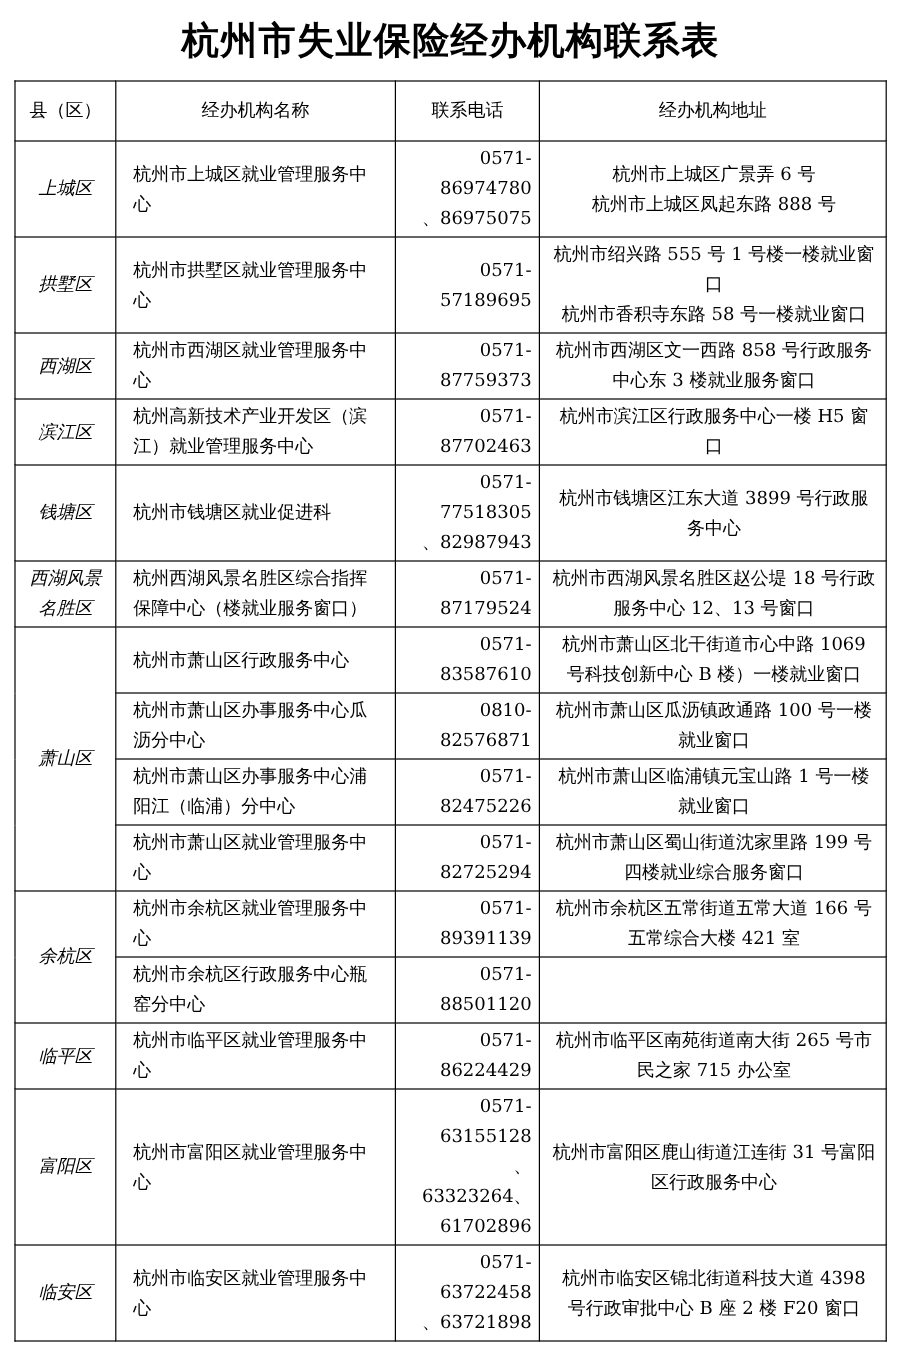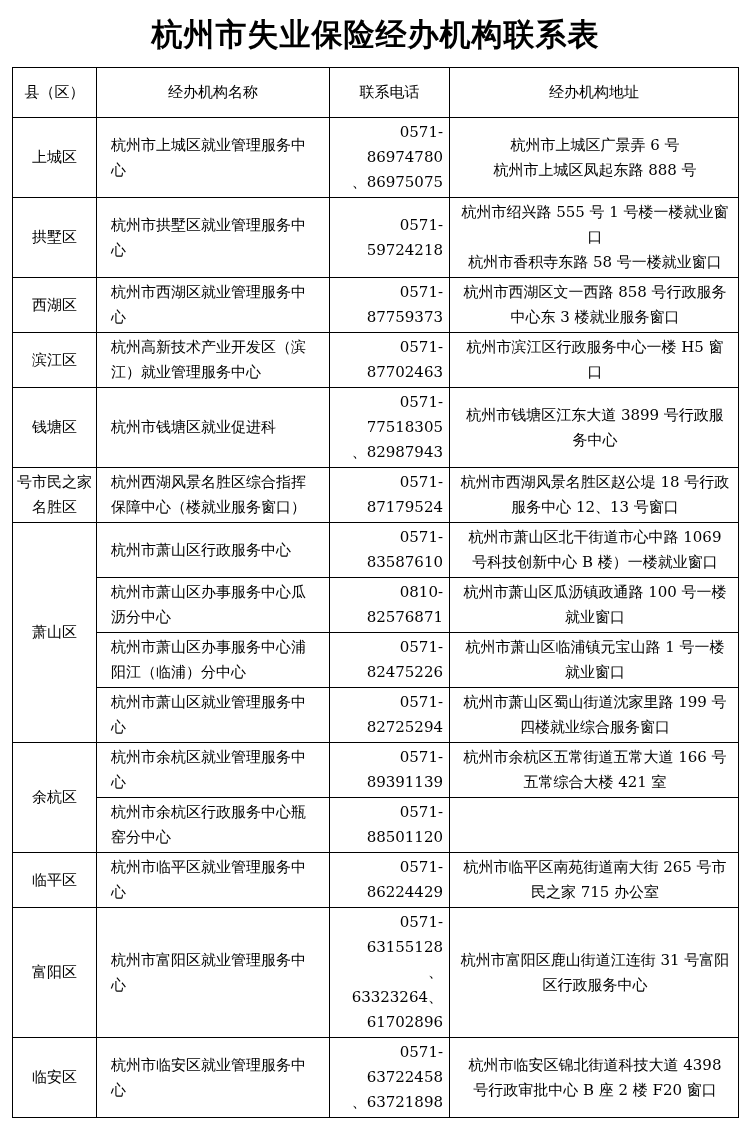--- a/index.html
+++ b/index.html
@@ -42,20 +42,21 @@
     box-sizing: border-box;
     overflow: hidden;
   }
   .contact-table th {
     height: 50px;
     padding: 2px 4px;
   }
   td.district-cell {
     text-align: center;
     padding: 2px 4px;
+    font-style: italic;
   }
   td.name-cell {
     text-align: left;
     padding: 2px 10px 2px 14px;
   }
   td.phone-cell {
     text-align: right;
     padding: 2px 6px 2px 16px;
   }
   td.address-cell {
@@ -92,21 +93,21 @@
         <td class="name-cell">杭州市上城区就业管理服务中心</td>
         <td class="phone-cell">0571-86974780
 、86975075</td>
         <td class="address-cell">杭州市上城区广景弄 6 号
 杭州市上城区凤起东路 888 号</td>
       </tr>
 
       <tr style="height:54px">
         <td class="district-cell">拱墅区</td>
         <td class="name-cell">杭州市拱墅区就业管理服务中心</td>
-        <td class="phone-cell">0571-59724218</td>
+        <td class="phone-cell">0571-57189695</td>
         <td class="address-cell">杭州市绍兴路 555 号 1 号楼一楼就业窗口
 杭州市香积寺东路 58 号一楼就业窗口</td>
       </tr>
 
       <tr style="height:54px">
         <td class="district-cell">西湖区</td>
         <td class="name-cell">杭州市西湖区就业管理服务中心</td>
         <td class="phone-cell">0571-87759373</td>
         <td class="address-cell">杭州市西湖区文一西路 858 号行政服务中心东 3 楼就业服务窗口</td>
       </tr>
@@ -120,21 +121,21 @@
 
       <tr style="height:53px">
         <td class="district-cell">钱塘区</td>
         <td class="name-cell">杭州市钱塘区就业促进科</td>
         <td class="phone-cell">0571-77518305
 、82987943</td>
         <td class="address-cell">杭州市钱塘区江东大道 3899 号行政服务中心</td>
       </tr>
 
       <tr style="height:52px">
-        <td class="district-cell">号市民之家
+        <td class="district-cell">西湖风景
 名胜区</td>
         <td class="name-cell">杭州西湖风景名胜区综合指挥保障中心（楼就业服务窗口）</td>
         <td class="phone-cell">0571-87179524</td>
         <td class="address-cell">杭州市西湖风景名胜区赵公堤 18 号行政服务中心 12、13 号窗口</td>
       </tr>
 
       <tr style="height:50px">
         <td class="district-cell" rowspan="4">萧山区</td>
         <td class="name-cell">杭州市萧山区行政服务中心</td>
         <td class="phone-cell">0571-83587610</td>

